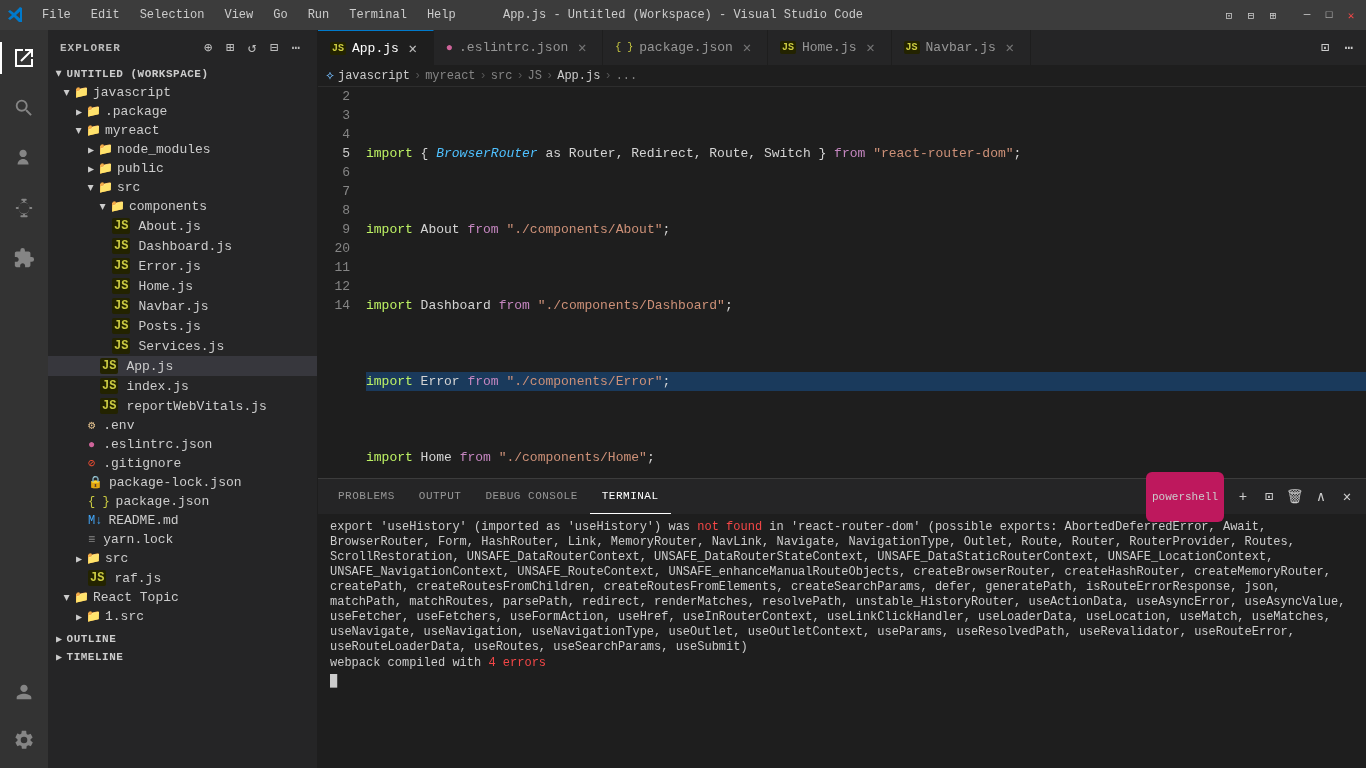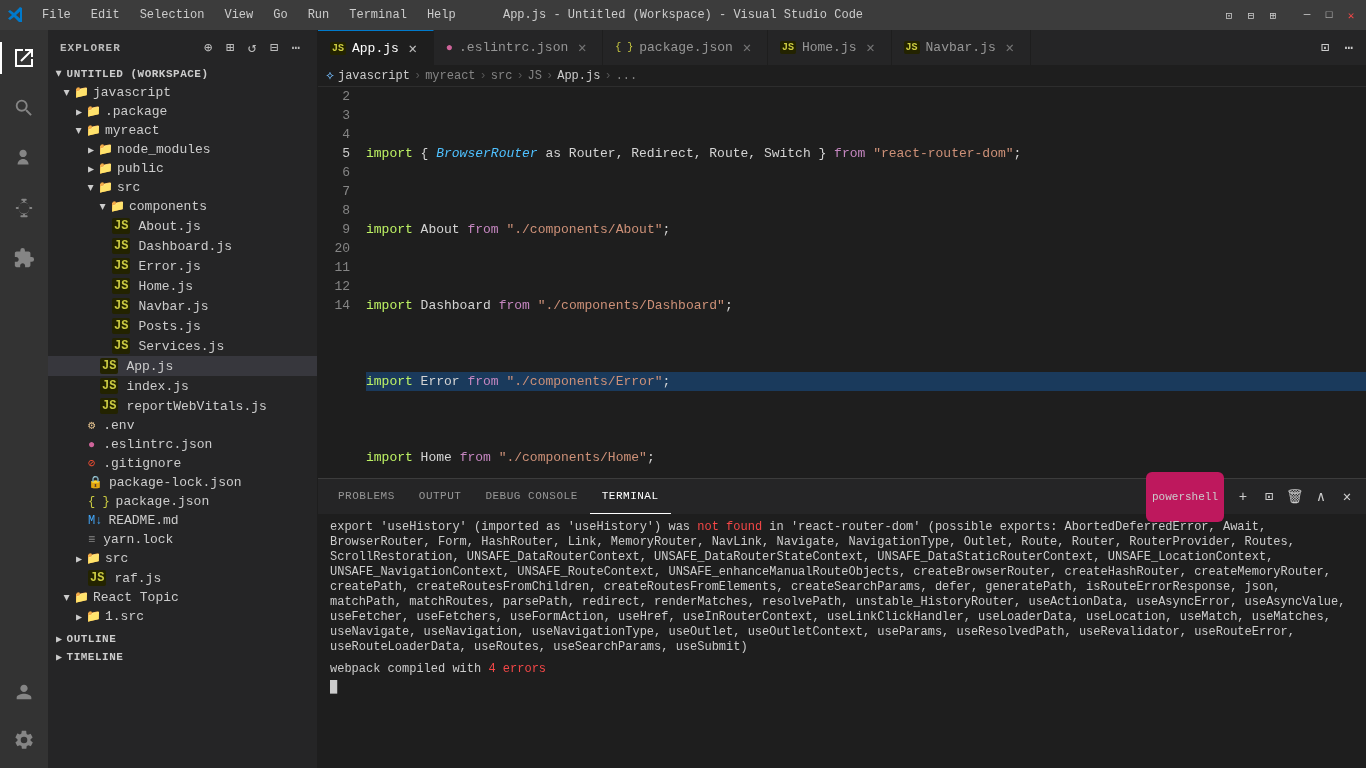--- a/index.html
+++ b/index.html
@@ -744,21 +744,21 @@
           <span class="ps-label">powershell</span>
           <div class="terminal-action-btn">+</div>
           <div class="terminal-action-btn">⊡</div>
           <div class="terminal-action-btn">🗑</div>
           <div class="terminal-action-btn">∧</div>
           <div class="terminal-action-btn">✕</div>
         </div>
       </div>
       <div id="terminal-content">
         <div style="word-wrap:break-word;white-space:pre-wrap;font-size:12px;line-height:15px;">export 'useHistory' (imported as 'useHistory') was <span class="red-text">not found</span> in 'react-router-dom' (possible exports: AbortedDeferredError, Await, BrowserRouter, Form, HashRouter, Link, MemoryRouter, NavLink, Navigate, NavigationType, Outlet, Route, Router, RouterProvider, Routes, ScrollRestoration, UNSAFE_DataRouterContext, UNSAFE_DataRouterStateContext, UNSAFE_DataStaticRouterContext, UNSAFE_LocationContext, UNSAFE_NavigationContext, UNSAFE_RouteContext, UNSAFE_enhanceManualRouteObjects, createBrowserRouter, createHashRouter, createMemoryRouter, createPath, createRoutesFromChildren, createRoutesFromElements, createSearchParams, defer, generatePath, isRouteErrorResponse, json, matchPath, matchRoutes, parsePath, redirect, renderMatches, resolvePath, unstable_HistoryRouter, useActionData, useAsyncError, useAsyncValue, useFetcher, useFetchers, useFormAction, useHref, useInRouterContext, useLinkClickHandler, useLoaderData, useLocation, useMatch, useMatches, useNavigate, useNavigation, useNavigationType, useOutlet, useOutletContext, useParams, useResolvedPath, useRevalidator, useRouteError, useRouteLoaderData, useRoutes, useSearchParams, useSubmit)</div>
-        <div style="margin-top:6px;font-size:12px;">
+        <div style="font-size:12px;">
           webpack compiled with <span class="red-text">4 errors</span>
         </div>
         <div style="margin-top:2px;font-size:12px;">█</div>
       </div>
     </div>
 
   </div>
 </div>
 
 </body></html>

